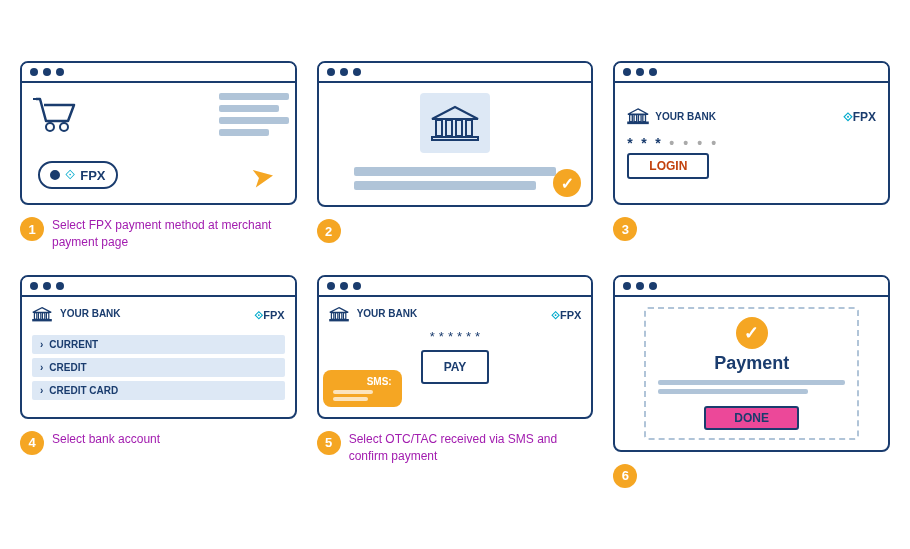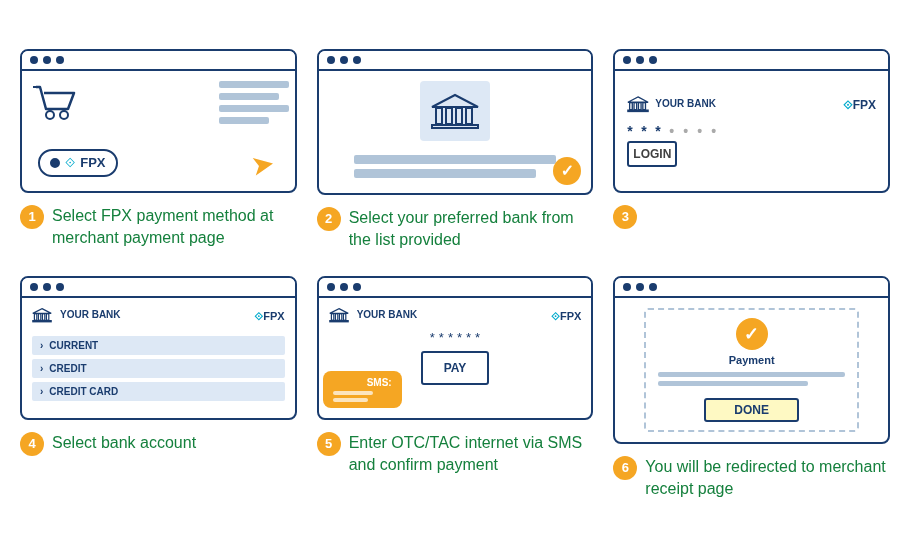--- a/index.html
+++ b/index.html
@@ -68,22 +68,22 @@
       background: #f5a623;
       color: #fff;
       font-weight: bold;
       font-size: 13px;
       display: flex;
       align-items: center;
       justify-content: center;
       flex-shrink: 0;
     }
     .step-text {
-      font-size: 16px;
-      color: #15803d;
+      font-size: 12px;
+      color: #a21caf;
       line-height: 1.4;
     }
 
     
     .step1-content {
       position: relative;
       width: 100%;
       min-height: 120px;
     }
     .cart-area {
@@ -196,24 +196,24 @@
     }
     .pw-dot {
       width: 10px;
       height: 10px;
       font-size: 14px;
       color: #1a3c6e;
       font-weight: bold;
     }
     .login-btn {
       border: 2px solid #1a3c6e;
-      color: #404040;
+      color: #c2410c;
       font-weight: bold;
       font-size: 12px;
-      padding: 4px 4px;
+      padding: 4px 20px;
       border-radius: 3px;
       background: #fff;
     }
 
     
     .account-list {
       width: 100%;
       margin-top: 6px;
     }
     .account-item {
@@ -283,21 +283,21 @@
     .receipt-box {
       border: 2px dashed #b0c4d8;
       border-radius: 4px;
       padding: 8px 12px;
       display: flex;
       flex-direction: column;
       align-items: center;
       width: 85%;
     }
     .payment-title {
-      font-size: 11px;
+      font-size: 18px;
       font-weight: bold;
       color: #1a3c6e;
       margin-bottom: 6px;
     }
     .receipt-lines {
       width: 100%;
       margin-bottom: 8px;
     }
     .r-line {
       height: 5px;
@@ -305,21 +305,21 @@
       border-radius: 2px;
       margin-bottom: 4px;
     }
     .done-btn {
       border: 2px solid #1a3c6e;
       color: #1a3c6e;
       font-weight: bold;
       font-size: 12px;
       padding: 3px 28px;
       border-radius: 3px;
-      background: #fef9c3;
+      background: #ec4899;
     }
     .check-circle-lg {
       width: 32px;
       height: 32px;
       border-radius: 50%;
       background: #f5a623;
       display: flex;
       align-items: center;
       justify-content: center;
       color: #fff;
@@ -407,21 +407,20 @@
         </div>
         <div class="bank-list-lines">
           <div class="bank-line" style="width:100%;height:9px;"></div>
           <div class="bank-line" style="width:90%;height:9px;"></div>
         </div>
         <div class="check-circle">✓</div>
       </div>
     </div>
     <div class="step-label">
       <div class="step-number">2</div>
-      <span class="step-text">Select your preferred bank from the list provided</span>
     </div>
   </div>
 
   <div class="step">
     <div class="browser-window">
       <div class="browser-bar">
         <div class="dot"></div>
         <div class="dot"></div>
         <div class="dot"></div>
       </div>
@@ -538,21 +537,21 @@
 
         <div class="sms-bubble">
           <span class="sms-label">SMS:</span>
           <div class="sms-line" style="width:40px;"></div>
           <div class="sms-line" style="width:35px;"></div>
         </div>
       </div>
     </div>
     <div class="step-label">
       <div class="step-number">5</div>
-      <span class="step-text">Enter OTC/TAC internet via SMS and confirm payment</span>
+      <span class="step-text">Select OTC/TAC received via SMS and confirm payment</span>
     </div>
   </div>
 
   <div class="step">
     <div class="browser-window">
       <div class="browser-bar">
         <div class="dot"></div>
         <div class="dot"></div>
         <div class="dot"></div>
       </div>
@@ -563,17 +562,16 @@
           <div class="receipt-lines">
             <div class="r-line" style="width:100%;"></div>
             <div class="r-line" style="width:80%;"></div>
           </div>
           <button class="done-btn">DONE</button>
         </div>
       </div>
     </div>
     <div class="step-label">
       <div class="step-number">6</div>
-      <span class="step-text">You will be redirected to merchant receipt page</span>
     </div>
   </div>
 
 </div>
 
 </body></html>

